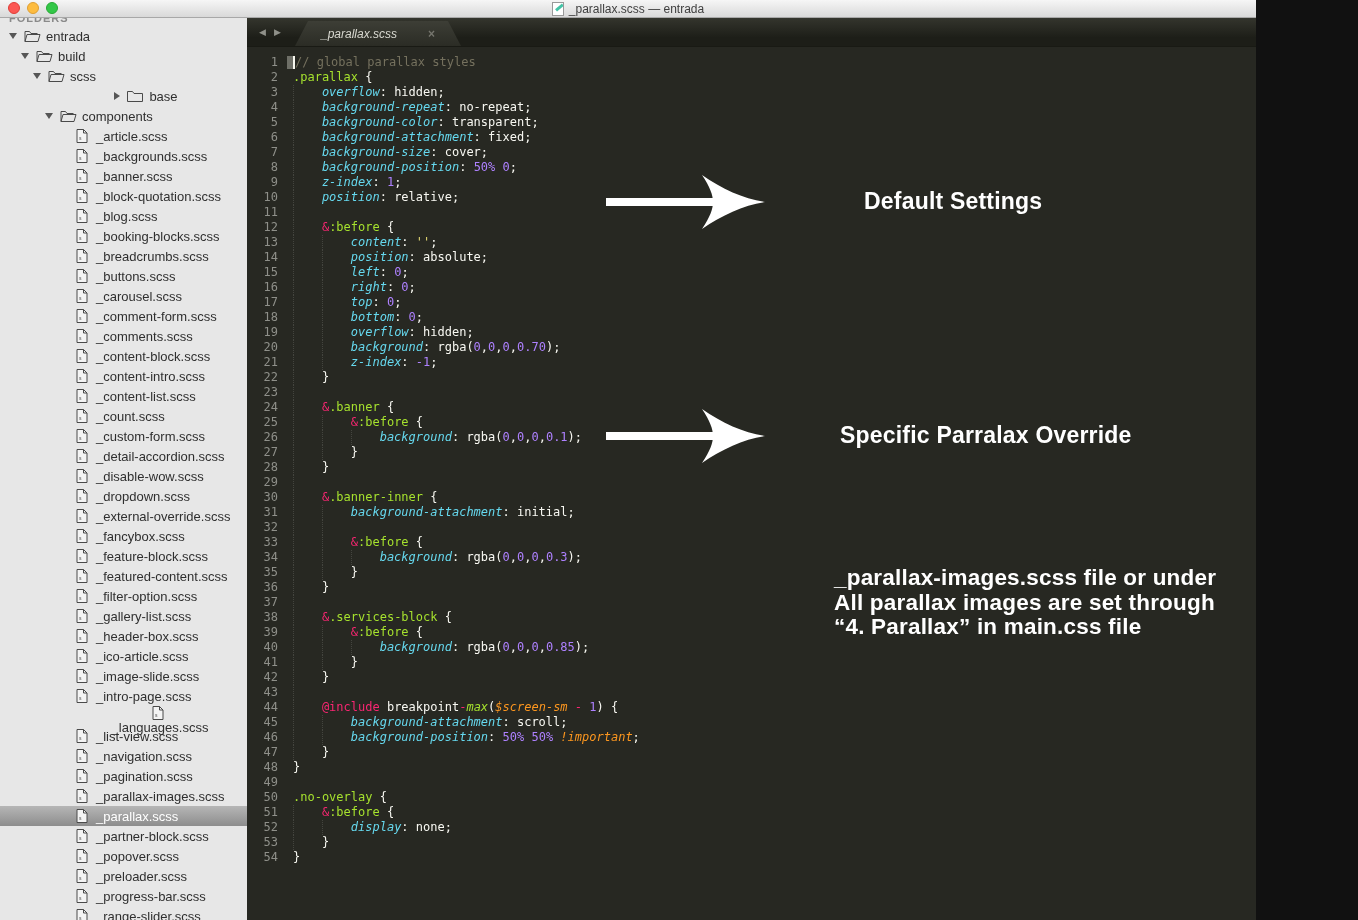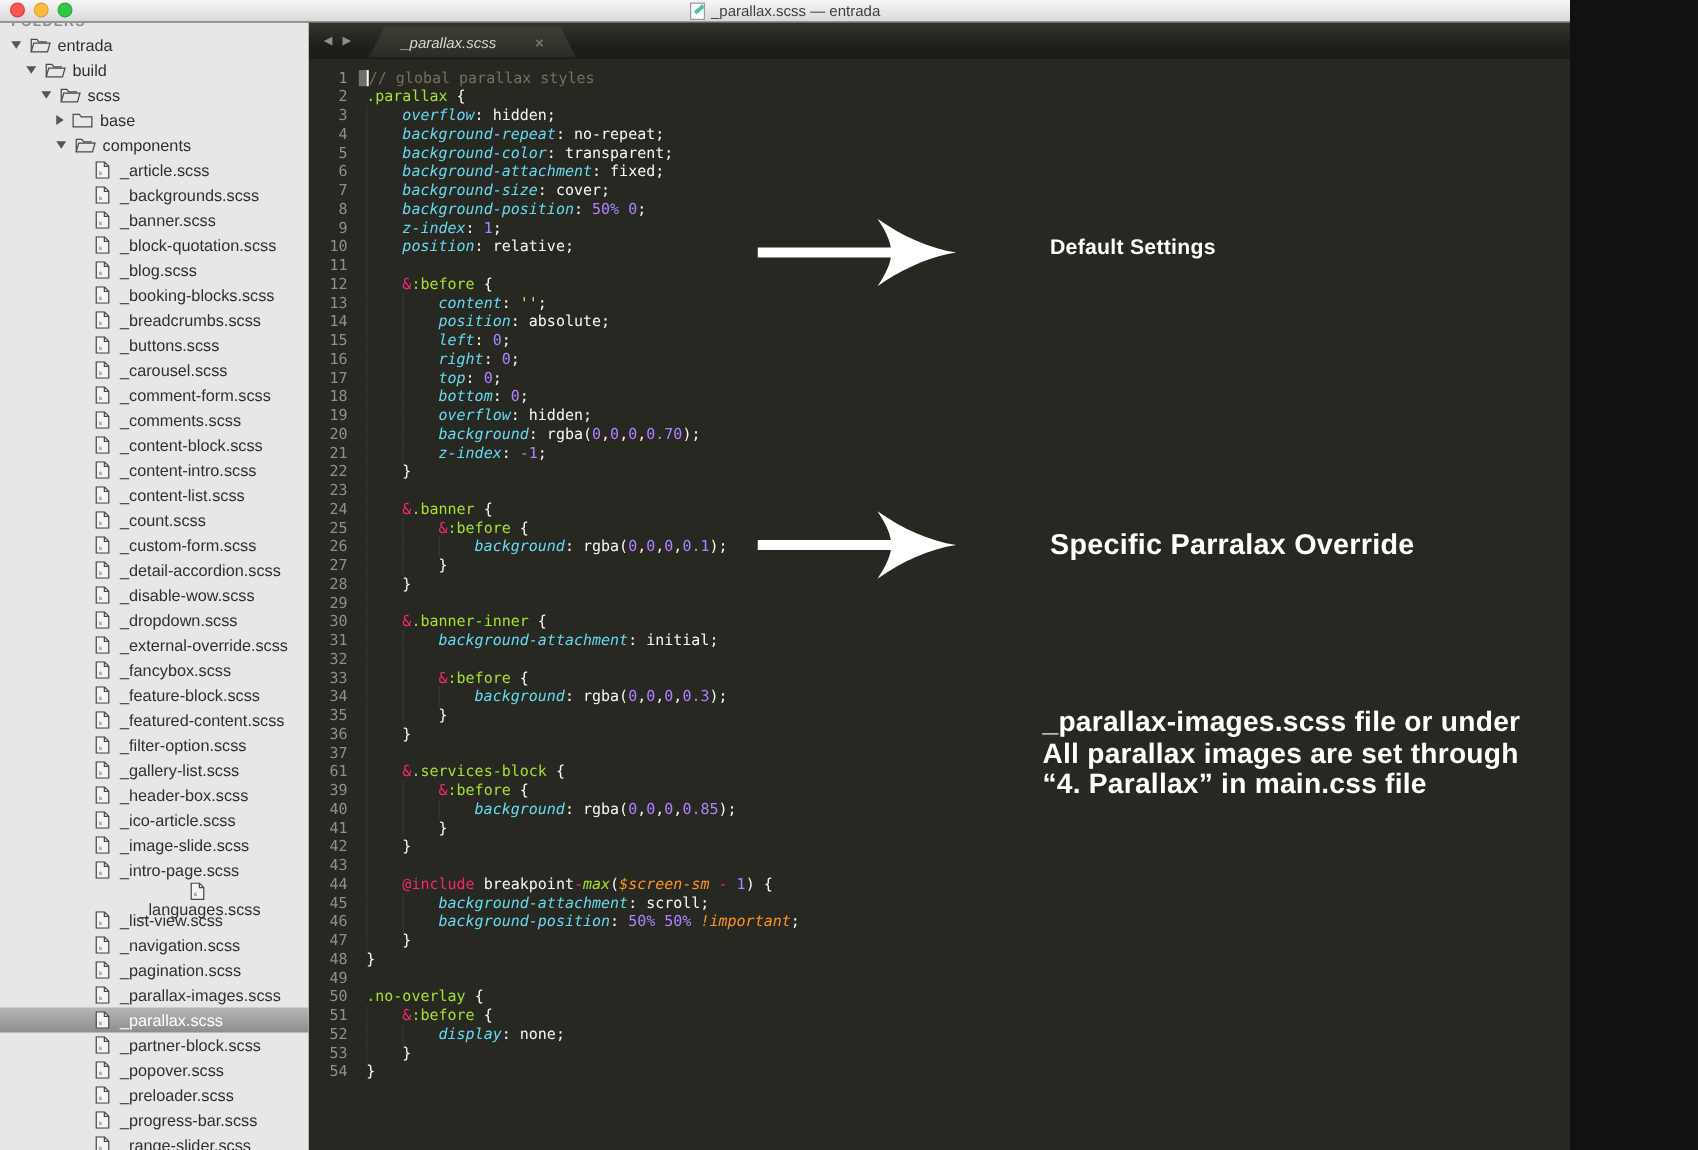--- a/index.html
+++ b/index.html
@@ -58,21 +58,21 @@
   .org{color:#FD971F;font-style:italic;}
   .wht{color:#F8F8F2;}
   .u{text-decoration-color:rgba(248,248,242,.75);text-underline-offset:2px;}
 
   
   .annlayer{position:absolute;inset:0;pointer-events:none;z-index:20;}
   .ann{position:absolute;color:#fff;font-weight:bold;letter-spacing:.2px;}
   .ann-arrow{position:absolute;width:162px;height:62px;}
   #arrow1{left:606px;top:171px;}
   #arrow2{left:606px;top:405px;}
-  #ann-label1{left:840px;top:188px;font-size:17px;}
+  #ann-label1{left:864px;top:188px;font-size:23px;}
   #ann-label2{left:840px;top:422px;font-size:23px;}
   #ann-note{left:834px;top:566px;font-size:22.5px;line-height:24.5px;}
 </style>
 </head>
 <body>
 
 <div class="app">
 
   <div class="titlebar">
     <div class="lights">
@@ -114,21 +114,21 @@
         <div class="trow" style="padding-left: 33px;">
           <span class="tri down"></span>
           <span class="ticon">
             <svg width="18" height="14" viewBox="0 0 18 14">
               <path d="M2 12.5 L4 5.5 H17 L15 12.5 Z" fill="none" stroke="#4a4a4a"></path>
               <path d="M2 12.5 V2.5 H6.5 L8 4.5 H14.5" fill="none" stroke="#4a4a4a"></path>
             </svg>
           </span>
           <span class="tlabel">scss</span>
         </div>
-        <div class="trow" style="padding-left: 45px;">
+        <div class="trow" style="padding-left: 45px; justify-content: center;">
           <span class="tri right"></span>
           <span class="ticon">
             <svg width="18" height="14" viewBox="0 0 18 14">
               <path d="M1.5 12.5 V2.5 H6.5 L8 4.5 H16.5 V12.5 Z" fill="none" stroke="#4a4a4a"></path>
             </svg>
           </span>
           <span class="tlabel">base</span>
         </div>
         <div class="trow" style="padding-left: 45px;">
           <span class="tri down"></span>
@@ -586,21 +586,21 @@
           <div class="gln"><span>28</span></div>
           <div class="gln"><span>29</span></div>
           <div class="gln"><span>30</span></div>
           <div class="gln"><span>31</span></div>
           <div class="gln"><span>32</span></div>
           <div class="gln"><span>33</span></div>
           <div class="gln"><span>34</span></div>
           <div class="gln"><span>35</span></div>
           <div class="gln"><span>36</span></div>
           <div class="gln"><span>37</span></div>
-          <div class="gln"><span>61</span></div>
+          <div class="gln"><span>38</span></div>
           <div class="gln"><span>39</span></div>
           <div class="gln"><span>40</span></div>
           <div class="gln"><span>41</span></div>
           <div class="gln"><span>42</span></div>
           <div class="gln"><span>43</span></div>
           <div class="gln"><span>44</span></div>
           <div class="gln"><span>45</span></div>
           <div class="gln"><span>46</span></div>
           <div class="gln"><span>47</span></div>
           <div class="gln"><span>48</span></div>

